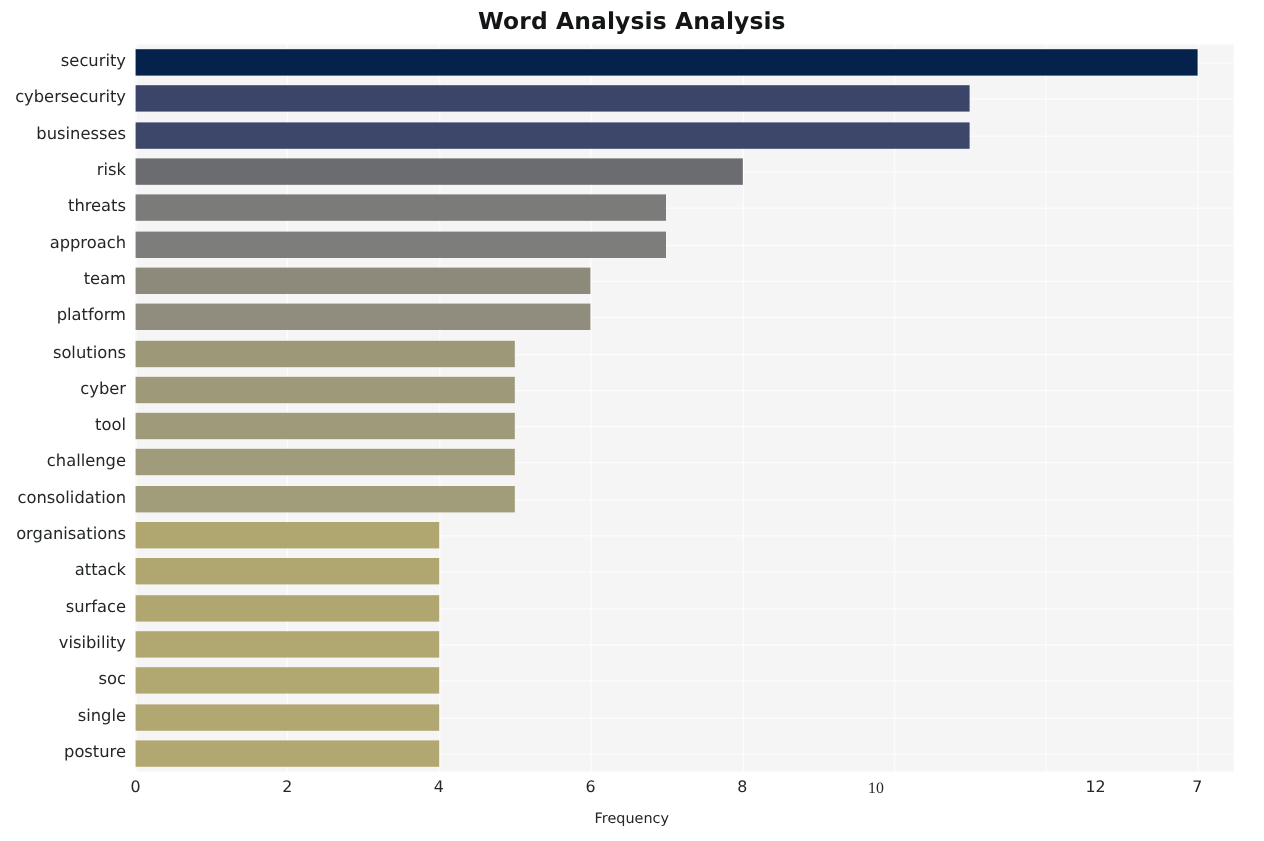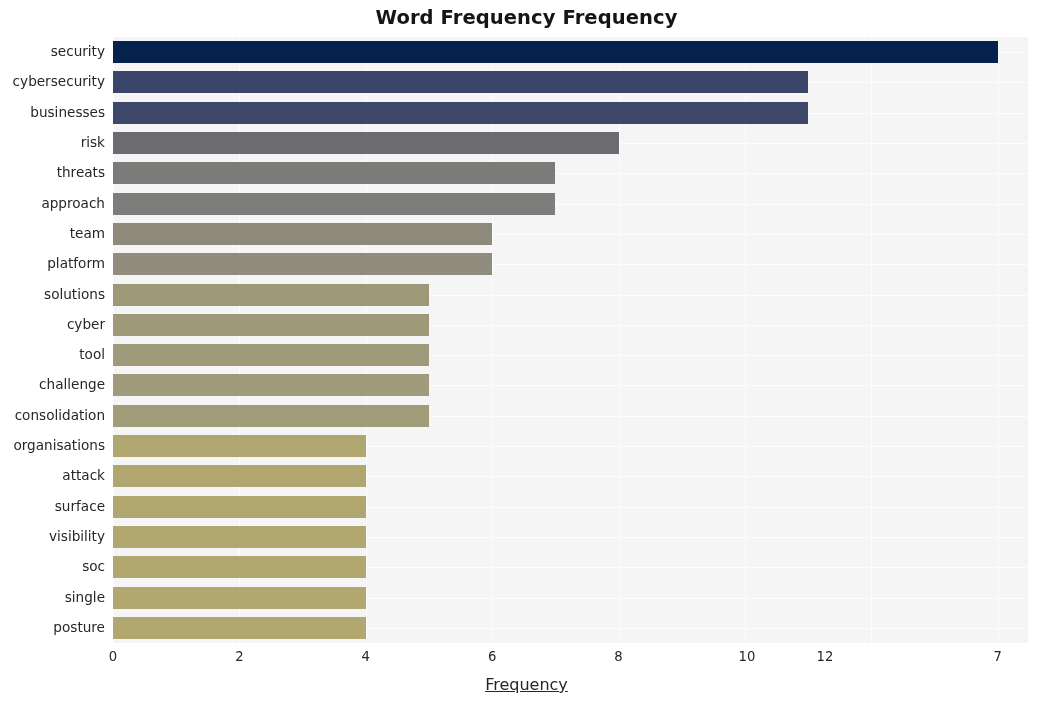--- a/index.html
+++ b/index.html
@@ -76,31 +76,30 @@
     color: #242729;
     top: 650px;
     line-height: 1;
   }
   #xaxis-title {
     position: absolute;
     left: 0;
     top: 675px;
     width: 1053px;
     text-align: center;
-    font-size: 16px;
+    font-size: 12px;
     color: #242729;
-    text-decoration: underline;
   }
 </style>
 </head>
 <body>
 
 <div id="figure">
 
-  <div id="chart-title">Word Frequency Frequency</div>
+  <div id="chart-title">Word Analysis Analysis</div>
 
   <div id="plot-area">
       <div class="vgrid" style="left: 0px;"></div>
       <div class="vgrid" style="left: 126.381px;"></div>
       <div class="vgrid" style="left: 252.762px;"></div>
       <div class="vgrid" style="left: 379.144px;"></div>
       <div class="vgrid" style="left: 505.525px;"></div>
       <div class="vgrid" style="left: 631.906px;"></div>
       <div class="vgrid" style="left: 758.287px;"></div>
       <div class="vgrid" style="left: 884.669px;"></div>
@@ -168,16 +167,16 @@
     <div class="ylabel-abs" style="left: -95px; top: 499.65px;">surface</div>
     <div class="ylabel-abs" style="left: -95px; top: 529.95px;">visibility</div>
     <div class="ylabel-abs" style="left: -95px; top: 560.25px;">soc</div>
     <div class="ylabel-abs" style="left: -95px; top: 590.55px;">single</div>
     <div class="ylabel-abs" style="left: -95px; top: 620.85px;">posture</div>
     <div class="xtick-label" style="left: 113px;">0</div>
     <div class="xtick-label" style="left: 239.381px;">2</div>
     <div class="xtick-label" style="left: 365.762px;">4</div>
     <div class="xtick-label" style="left: 492.144px;">6</div>
     <div class="xtick-label" style="left: 618.525px;">8</div>
-    <div class="xtick-label" style="left: 747px;">10</div>
-    <div class="xtick-label" style="left: 825px;">12</div>
+    <div class="xtick-label" style="left: 730px; font-family: Liberation Serif, serif;">10</div>
+    <div class="xtick-label" style="left: 913px;">12</div>
     <div class="xtick-label" style="left: 997.669px;">7</div>
   </div>
 
 </body></html>

